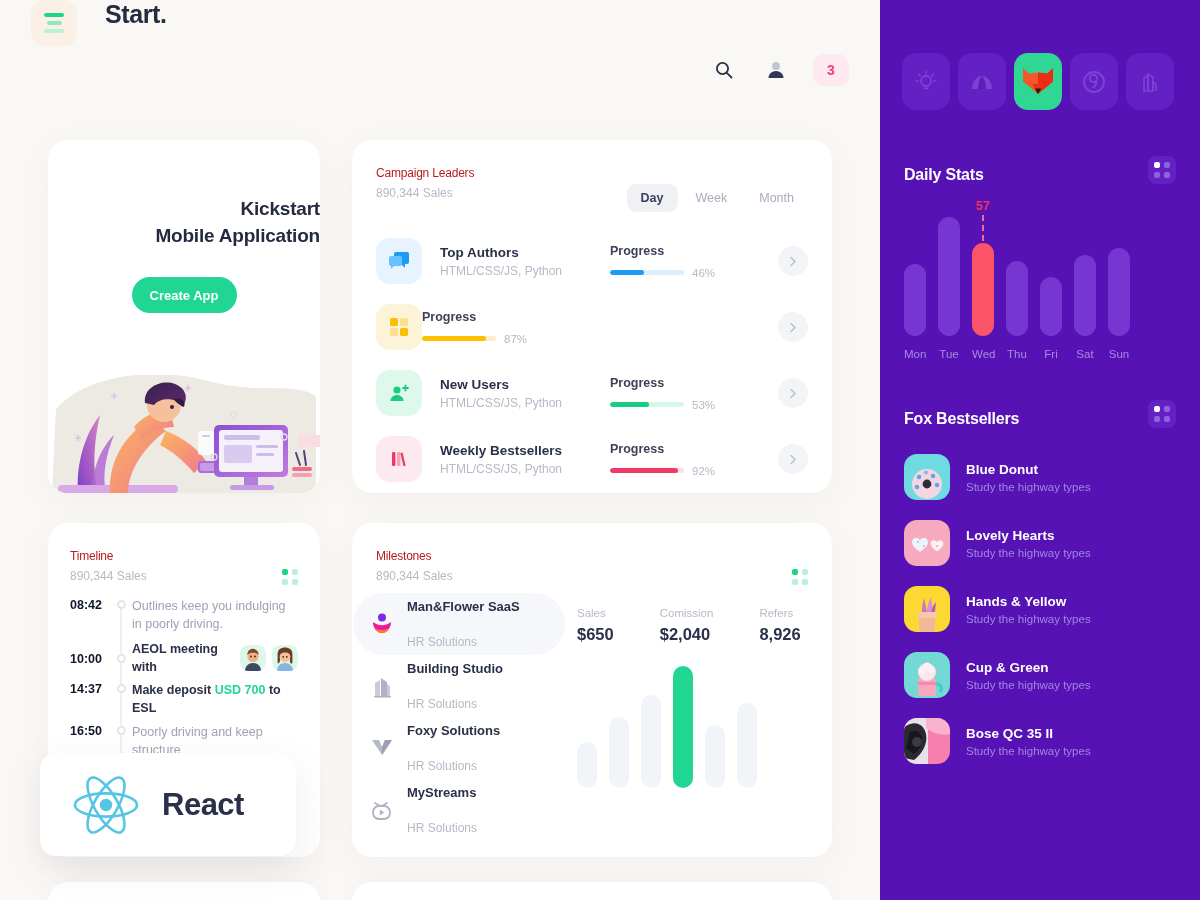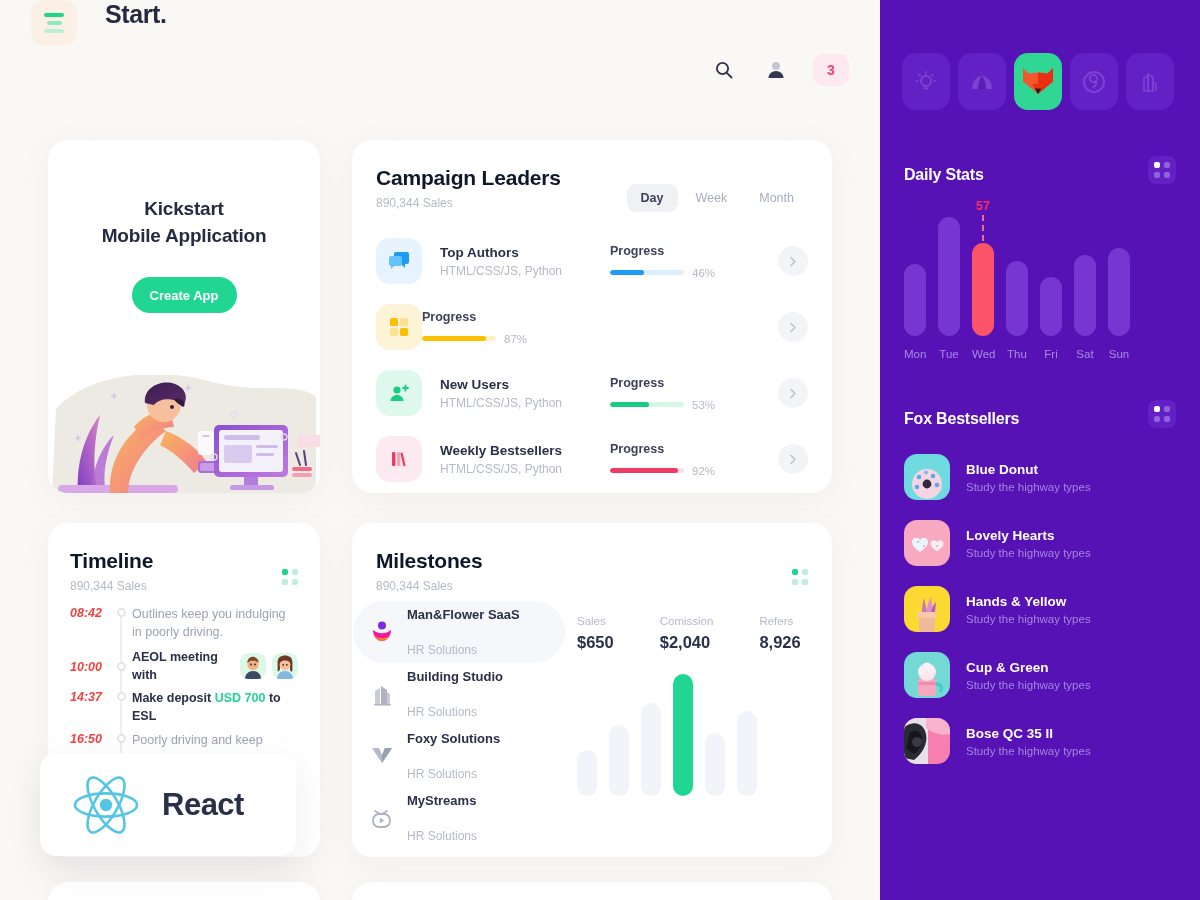--- a/index.html
+++ b/index.html
@@ -39,34 +39,34 @@
   }
 
   .card {
     position: absolute; background: #fff; border-radius: 20px;
     box-shadow: 0 8px 30px rgba(140,130,150,0.07);
   }
 
   
   #kickstart { left: 48px; top: 140px; width: 272px; height: 353px; overflow: hidden; }
   .kick-title {
-    margin-top: 56px; text-align: center; font-size: 19px; font-weight: bold;
+    margin-top: 56px; text-align: right; font-size: 19px; font-weight: bold;
     color: #252a41; line-height: 1.4; letter-spacing: -0.2px;
   }
   .kick-btn {
     display: block; margin: 28px auto 0; width: 105px; height: 36px; border: none;
     border-radius: 18px; background: #21d693; color: #fff;
     font-family: "Liberation Sans", sans-serif; font-size: 13px; font-weight: bold; cursor: pointer;
   }
   .illus { position: absolute; left: 0; bottom: 0; width: 272px; height: 118px; }
 
   
   #campaign { left: 352px; top: 140px; width: 480px; height: 353px; }
   .card-head { padding: 26px 24px 0; display: flex; align-items: flex-start; }
-  .card-title { font-size: 21px; font-weight: bold; color: #0f172a; letter-spacing: -0.2px; }
+  .card-title { font-size: 12px; font-weight: normal; color: #b91c1c; letter-spacing: -0.2px; }
   .card-sub { margin-top: 6px; font-size: 12px; color: #b6b9c6; }
   .seg { margin-left: auto; display: flex; align-items: center; gap: 4px; margin-top: 18px; }
   .seg-item {
     padding: 7px 14px; border-radius: 9px; font-size: 12.5px; color: #a9adbd; cursor: pointer; white-space: nowrap;
   }
   .seg-item.active { background: #f0f1f5; color: #3d4159; font-weight: bold; }
 
   .crow { display: flex; align-items: center; padding: 0 24px; height: 66px; }
   .crow + .crow { margin-top: 0; }
   .ctile {
@@ -87,21 +87,21 @@
     display: flex; align-items: center; justify-content: center; cursor: pointer; flex: none;
   }
 
   
   #timeline { left: 48px; top: 523px; width: 272px; height: 334px; overflow: hidden; }
   .grid-dots { margin-left: auto; display: grid; grid-template-columns: 6px 6px; gap: 4px; margin-top: 20px; cursor: pointer; }
   .gd { width: 6px; height: 6px; border-radius: 2px; background: #bdf0da; }
   .gd.on { background: #1ed687; }
   .tl-list { margin-top: 12px; position: relative; }
   .tl-row { display: flex; padding: 0 22px; position: relative; min-height: 38px; }
-  .tl-time { width: 40px; font-size: 12.5px; font-weight: bold; color: #ef4444; padding-top: 1px; flex: none; font-style: italic; }
+  .tl-time { width: 40px; font-size: 12.5px; font-weight: bold; color: #0f172a; padding-top: 1px; flex: none; }
   .tl-dotcol { width: 22px; flex: none; display: flex; justify-content: center; position: relative; }
   .tl-dot {
     width: 9px; height: 9px; border-radius: 50%; background: #fff; border: 2px solid #e3e5ec; margin-top: 3px; z-index: 2;
   }
   .tl-line { position: absolute; top: 3px; bottom: -16px; left: 50%; width: 2px; margin-left: -1px; background: #edeef3; }
   .tl-text { font-size: 12.5px; line-height: 1.45; color: #9ea2b3; padding-right: 4px; }
   .tl-text.strong { color: #2b3049; font-weight: bold; }
   .tl-accent { color: #21d693; font-weight: bold; }
   .tl-avatars { display: inline-flex; gap: 6px; vertical-align: middle; margin-left: 6px; }
   .avatar { width: 26px; height: 26px; border-radius: 8px; overflow: hidden; display: block; }

